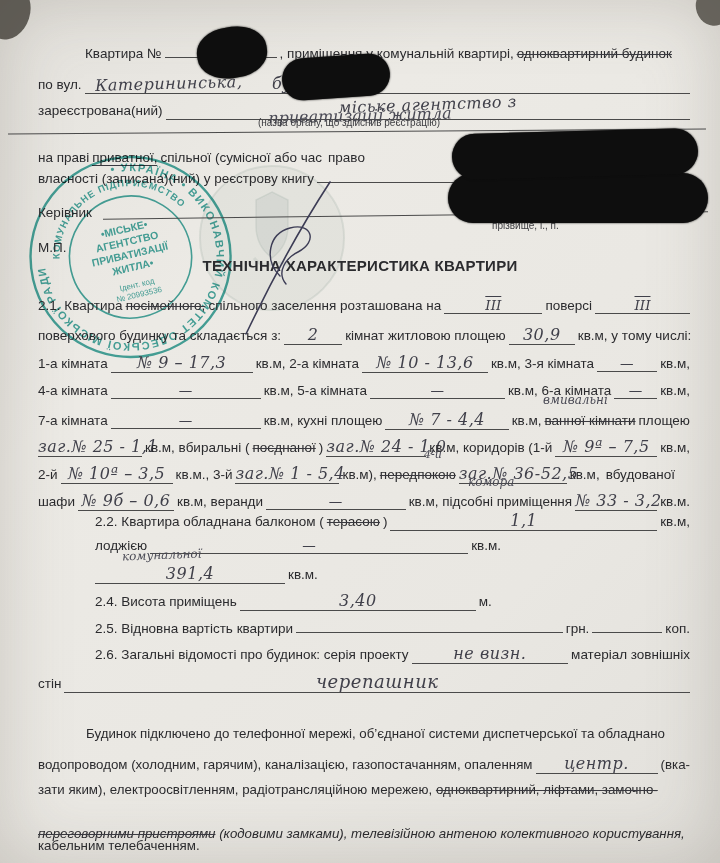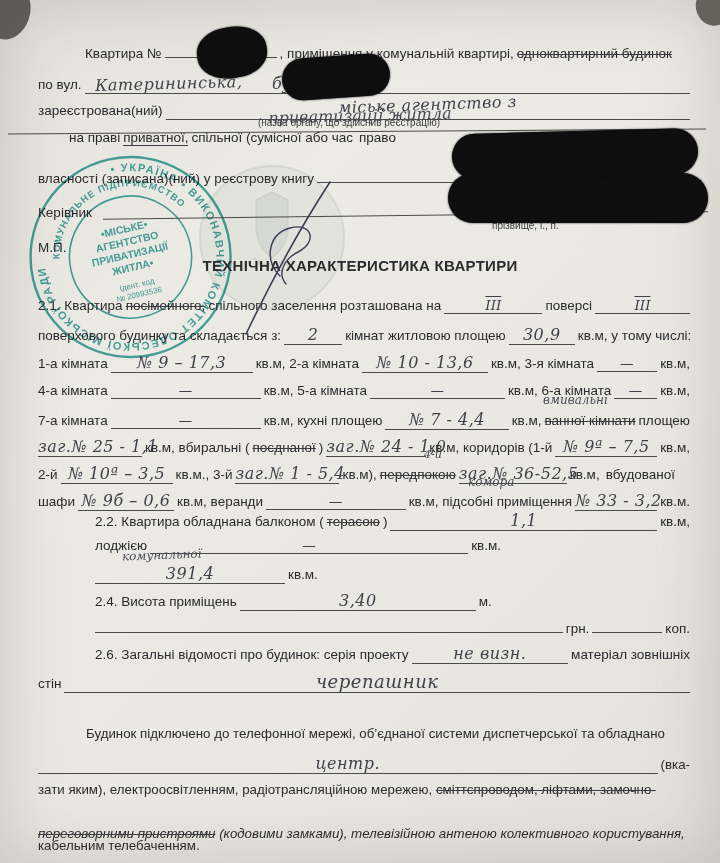--- a/index.html
+++ b/index.html
@@ -57,21 +57,21 @@
   <div class="line" style="top:100px;">
     <span>зареєстрована(ний)</span>
     <span class="blank grow" style="text-align:center;">
       <span class="hw hw-lg" style="display:inline-block;transform:translateY(-5px) rotate(-2deg);">міське агентство з</span>
     </span>
   </div>
   <div class="above" style="top:106px;left:195px;width:330px;text-align:center;font-size:16px;transform:rotate(-1.5deg);">приватизації житла</div>
   <div class="caption" style="top:117px;left:245px;margin-left:13px;">(назва органу, що здійснив реєстрацію)</div>
   <div class="rule" style="top:131px;left:8px;right:14px;transform:rotate(-.4deg);"></div>
 
-  <div class="line" style="top:130px;margin-left:31px;">
+  <div class="line" style="top:150px;">
     <span>на праві</span>
     <span class="uhand">приватної,</span>
     <span>спільної (сумісної або час</span>
     <span class="spacer"></span>
     <span>право</span>
   </div>
   <div class="line" style="top:167px;">
     <span>власності (записана)(ний) у реєстрову книгу</span>
     <span class="blank grow"></span>
   </div>
@@ -216,46 +216,48 @@
     <span>кв.м.</span>
   </div>
 
   <div class="line" style="top:591px;left:95px;">
     <span>2.4. Висота приміщень</span>
     <span class="blank" style="width:236px;"><span class="hw hw-lg">3,40</span></span>
     <span>м.</span>
   </div>
 
   <div class="line" style="top:617px;left:95px;">
+    <span>2.5. Відновна вартість квартири</span>
     <span class="blank grow"></span>
     <span>грн.</span>
     <span class="blank" style="width:70px;"></span>
     <span>коп.</span>
   </div>
 
   <div class="line" style="top:644px;left:95px;">
     <span>2.6. Загальні відомості про будинок: серія проекту</span>
     <span class="blank grow"><span class="hw hw-lg">не визн.</span></span>
     <span>матеріал зовнішніх</span>
   </div>
   <div class="line" style="top:671px;">
     <span>стін</span>
     <span class="blank grow"><span class="hw hw-lg" style="font-size:18px;">черепашник</span></span>
   </div>
 
   <div class="para" style="top:726px;text-indent:48px;">
     <span>Будинок підключено до телефонної мережі, об’єднаної системи диспетчерської та обладнано</span>
   </div>
   <div class="para line" style="top:754px;">
+    <span>водопроводом (холодним, гарячим), каналізацією, газопостачанням, опаленням</span>
     <span class="blank grow"><span class="hw hw-lg">центр.</span></span>
     <span>(вка-</span>
   </div>
   <div class="para" style="top:782px;">
     <span>зати яким), електроосвітленням, радіотрансляційною мережею,</span>
-    <span class="strike">сміттєпроводом, ліфтами, замочно-</span>
+    <span class="strike">одноквартирний, ліфтами, замочно-</span>
   </div>
   <div class="para" style="top:826px;font-style:italic;">
     <span class="strike">переговорними пристроями</span>
     <span>(кодовими замками), телевізійною антеною колективного користування,</span>
   </div>
   <div class="para" style="top:838px;">
     <span>кабельним телебаченням.</span>
   </div>
 
   <svg width="130" height="165" viewBox="0 0 130 165" style="position:absolute;left:228px;top:176px;z-index:6;">

